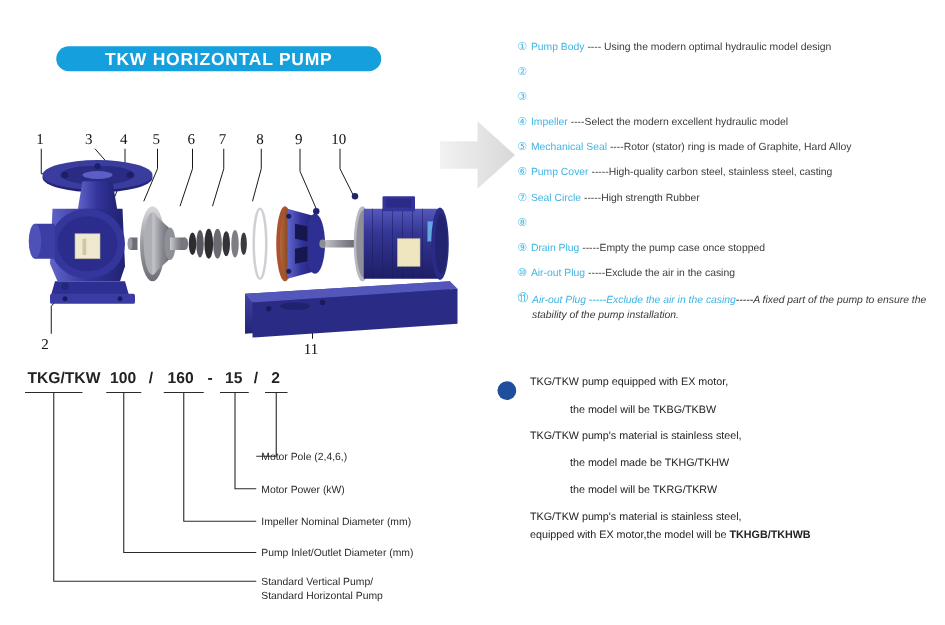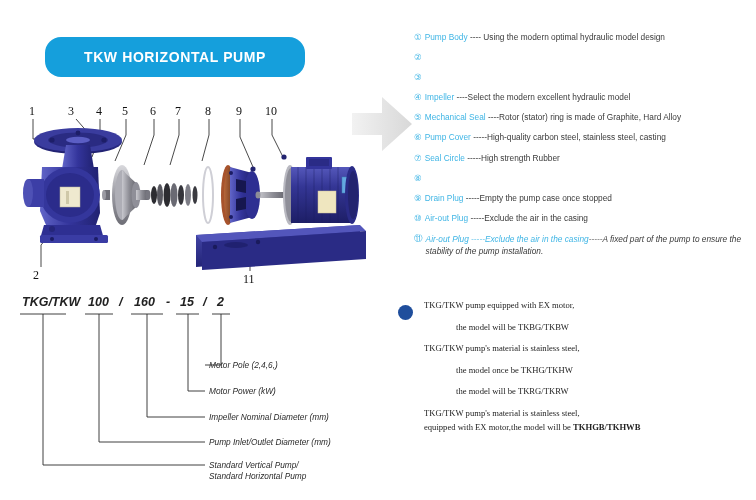--- a/index.html
+++ b/index.html
@@ -7,21 +7,21 @@
     width: 756px; height: 500px;
     background: #ffffff;
     font-family: "Liberation Sans", sans-serif;
     overflow: hidden;
   }
   #page { position: relative; width: 756px; height: 500px; background:#fff; }
 
   
   #title-banner {
     position: absolute; left: 45px; top: 37px;
-    width: 260px; height: 40px;
+    width: 260px; height: 20px;
     background: #159FDC;
     border-radius: 16px;
     display: flex; align-items: center; justify-content: center;
   }
   #title-banner .txt {
     color: #ffffff; font-size: 14px; font-weight: bold;
     letter-spacing: 0.6px; white-space: nowrap;
   }
 
   
@@ -47,21 +47,21 @@
     color: #3FB5E5; margin-right: 3px;
     font-size: 8.6px; flex: 0 0 auto;
   }
   .feat .body { white-space: normal; }
   .feat .name { color: #3FB5E5; }
   .feat .desc { color: #3a3a3a; }
   .feat.wrap { white-space: normal; }
   .feat.wrap .body { line-height: 12px; font-style: italic; }
 
   
-  #nomenclature { position: absolute; left: 0; top: 290px; width: 400px; height: 205px; font-style: italic; }
+  #nomenclature { position: absolute; left: 0; top: 290px; width: 400px; height: 205px; }
   #nomenclature svg { display:block; }
   .code-txt {
     font-family: "Liberation Sans", sans-serif;
     font-size: 12.5px; font-weight: bold; fill: #222;
   }
   .lbl-txt {
     font-family: "Liberation Sans", sans-serif;
     font-size: 8.3px; fill: #2b2b2b;
   }
 
@@ -71,21 +71,21 @@
     position: absolute; left: 0px; top: 5px;
     width: 15px; height: 15px; border-radius: 50%;
     background: #1F4E9C;
   }
   .note-line {
     font-size: 8.6px; line-height: 10px; color: #232323;
     margin-bottom: 11.5px; white-space: nowrap;
   }
   .note-line.indent { padding-left: 8px; margin-left: 24px; }
   .note-line.tight { margin-bottom: 4px; }
-  .notes-inner { padding-left: 26px; font-family: Liberation Serif, serif; }
+  .notes-inner { padding-left: 26px; }
   .note-b { font-weight: bold; }
 </style>
 </head>
 <body>
 
 <div id="page">
 
   <div id="title-banner">
     <span class="txt">TKW HORIZONTAL PUMP</span>
   </div>
@@ -384,20 +384,20 @@
       <text class="lbl-txt" x="209" y="189">Standard  Horizontal Pump</text>
     </svg>
   </div>
 
   <div id="model-notes">
     <div id="bullet-dot"></div>
     <div class="notes-inner">
       <div class="note-line">TKG/TKW pump equipped with EX motor,</div>
       <div class="note-line indent">the model will be TKBG/TKBW</div>
       <div class="note-line">TKG/TKW pump's material is stainless steel,</div>
-      <div class="note-line indent">the model once be TKHG/TKHW</div>
+      <div class="note-line indent">the model made be TKHG/TKHW</div>
       <div class="note-line indent">the model will be TKRG/TKRW</div>
       <div class="note-line tight">TKG/TKW pump's material is stainless steel,</div>
       <div class="note-line"><span>equipped with EX motor,the model will be </span><span class="note-b">TKHGB/TKHWB</span></div>
     </div>
   </div>
 
 </div>
 
 </body></html>

